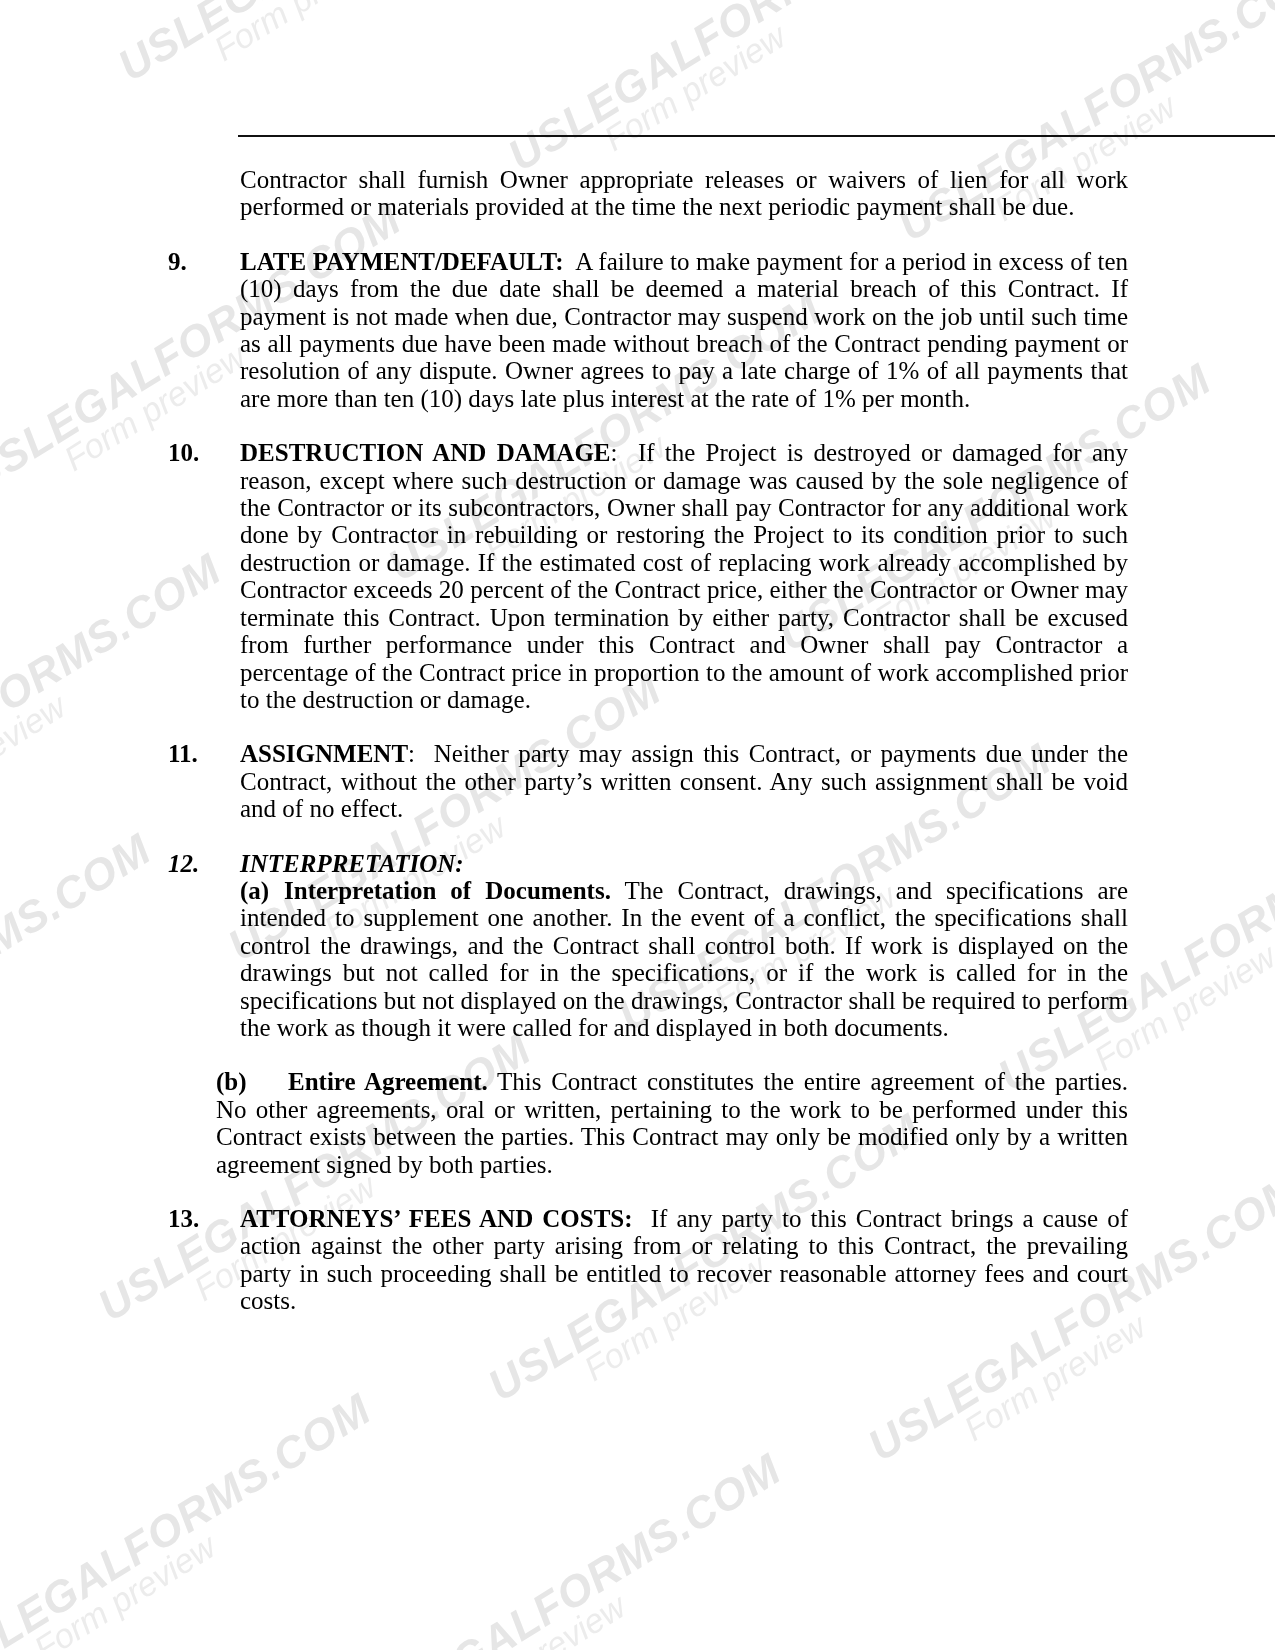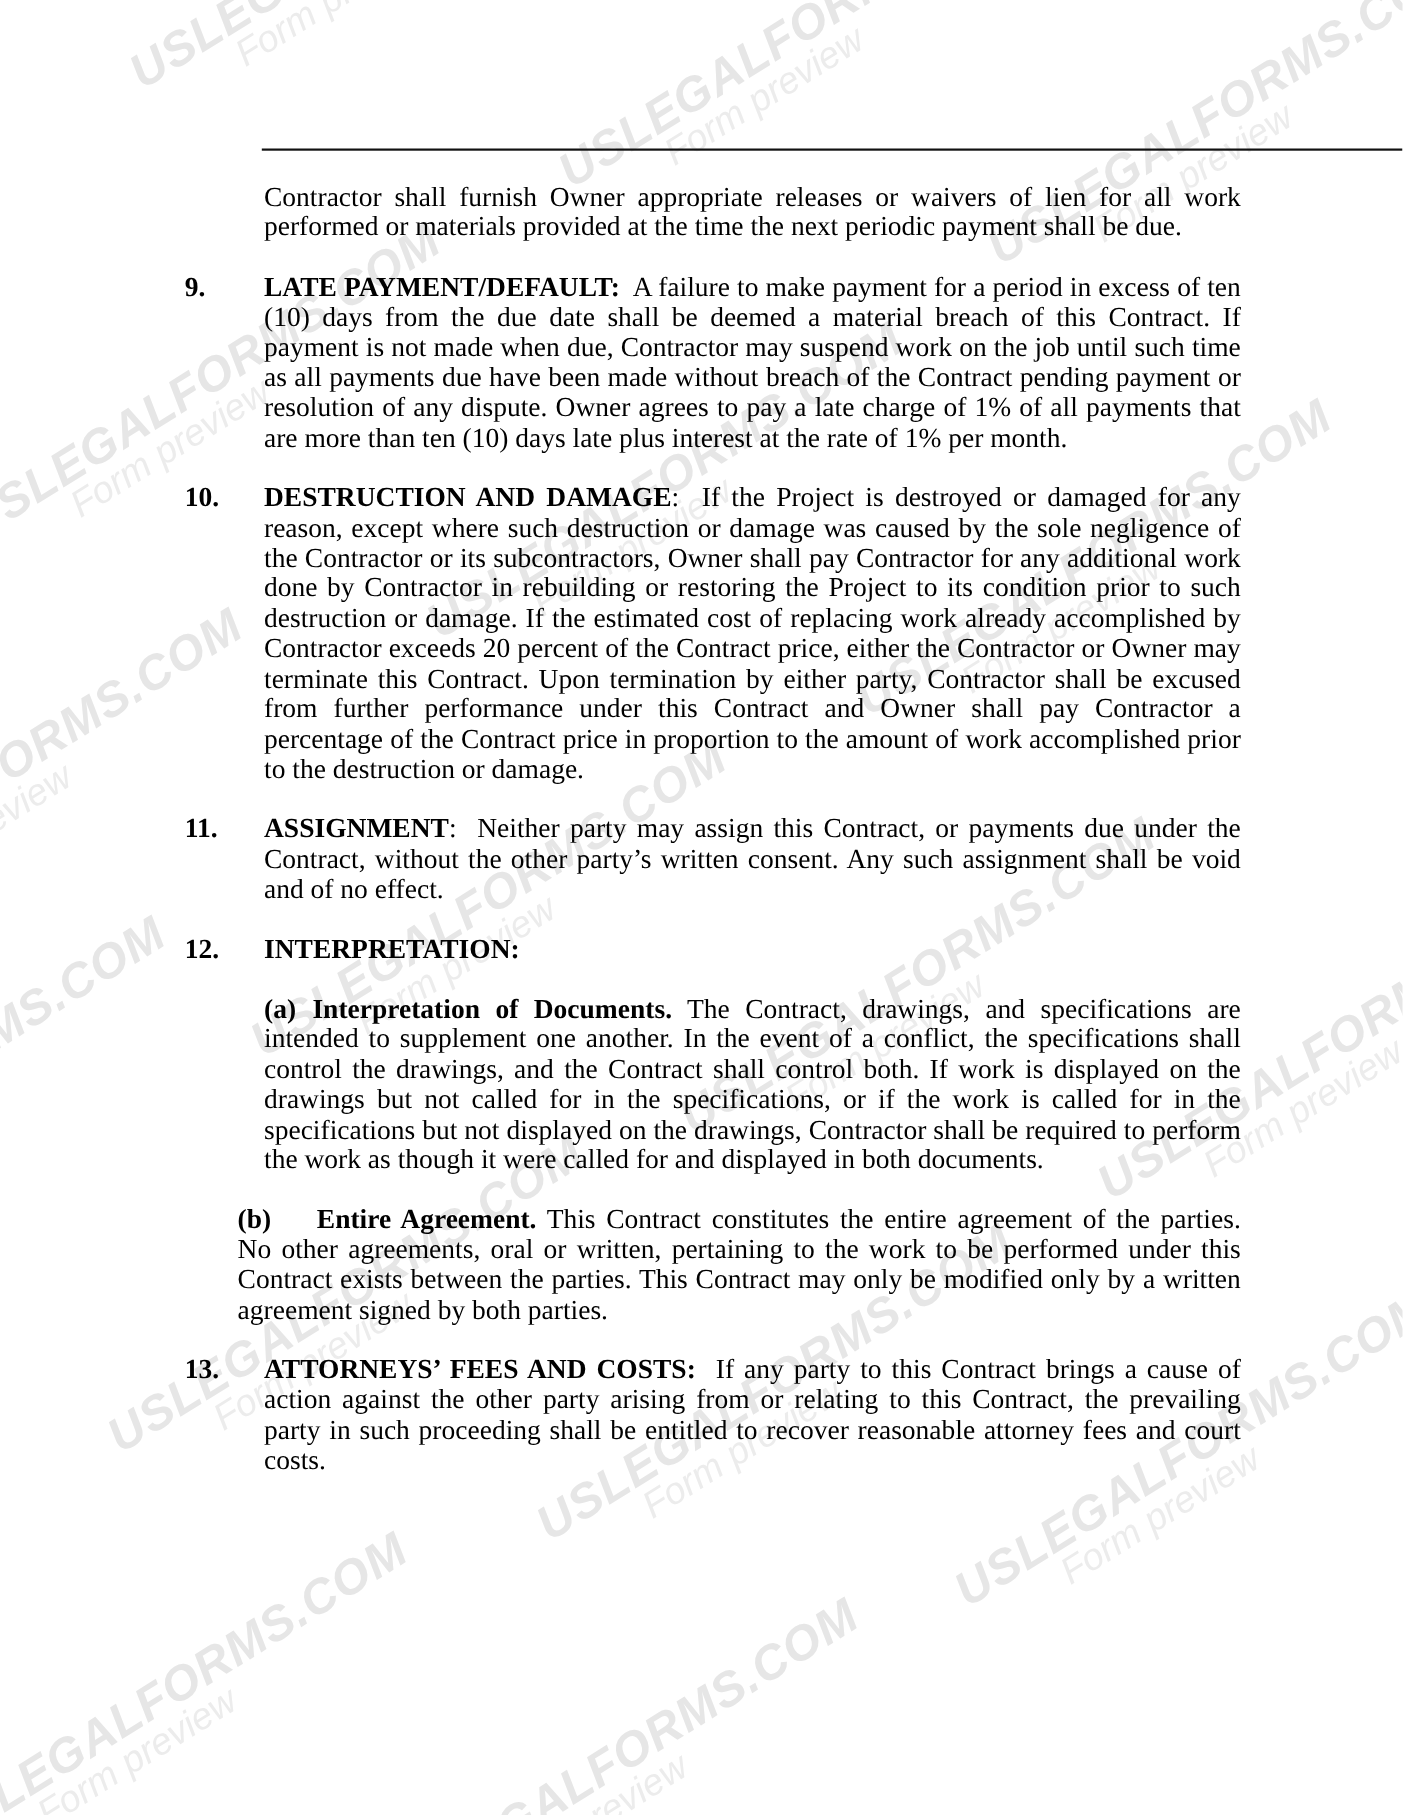--- a/index.html
+++ b/index.html
@@ -112,21 +112,21 @@
     <span class="b">DESTRUCTION AND DAMAGE</span><span>:</span>&nbsp;
     <span>If the Project is destroyed or damaged for any reason, except where such destruction or damage was caused by the sole negligence of the Contractor or its subcontractors, Owner shall pay Contractor for any additional work done by Contractor in rebuilding or restoring the Project to its condition prior to such destruction or damage. If the estimated cost of replacing work already accomplished by Contractor exceeds 20 percent of the Contract price, either the Contractor or Owner may terminate this Contract. Upon termination by either party, Contractor shall be excused from further performance under this Contract and Owner shall pay Contractor a percentage of the Contract price in proportion to the amount of work accomplished prior to the destruction or damage.</span>
   </div>
 
   <div class="section" style="margin-bottom:27px;">
     <span class="num">11.</span>
     <span class="b">ASSIGNMENT</span><span>:</span>&nbsp;
     <span>Neither party may assign this Contract, or payments due under the Contract, without the other party’s written consent. Any such assignment shall be void and of no effect.</span>
   </div>
 
-  <div class="section" style="margin-bottom:27px;">
+  <div class="section" style="font-style:italic;">
     <span class="num">12.</span>
     <span class="b">INTERPRETATION:</span>
   </div>
 
   <div class="para sub tight" style="margin-bottom:27px;">
     <span class="lbl">(a)</span><span class="b">Interpretation of Documents.</span>
     <span>The Contract, drawings, and specifications are intended to supplement one another. In the event of a conflict, the specifications shall control the drawings, and the Contract shall control both. If work is displayed on the drawings but not called for in the specifications, or if the work is called for in the specifications but not displayed on the drawings, Contractor shall be required to perform the work as though it were called for and displayed in both documents.</span>
   </div>
 
   <div class="para sub" style="margin-bottom:27px;margin-left:48px;">

